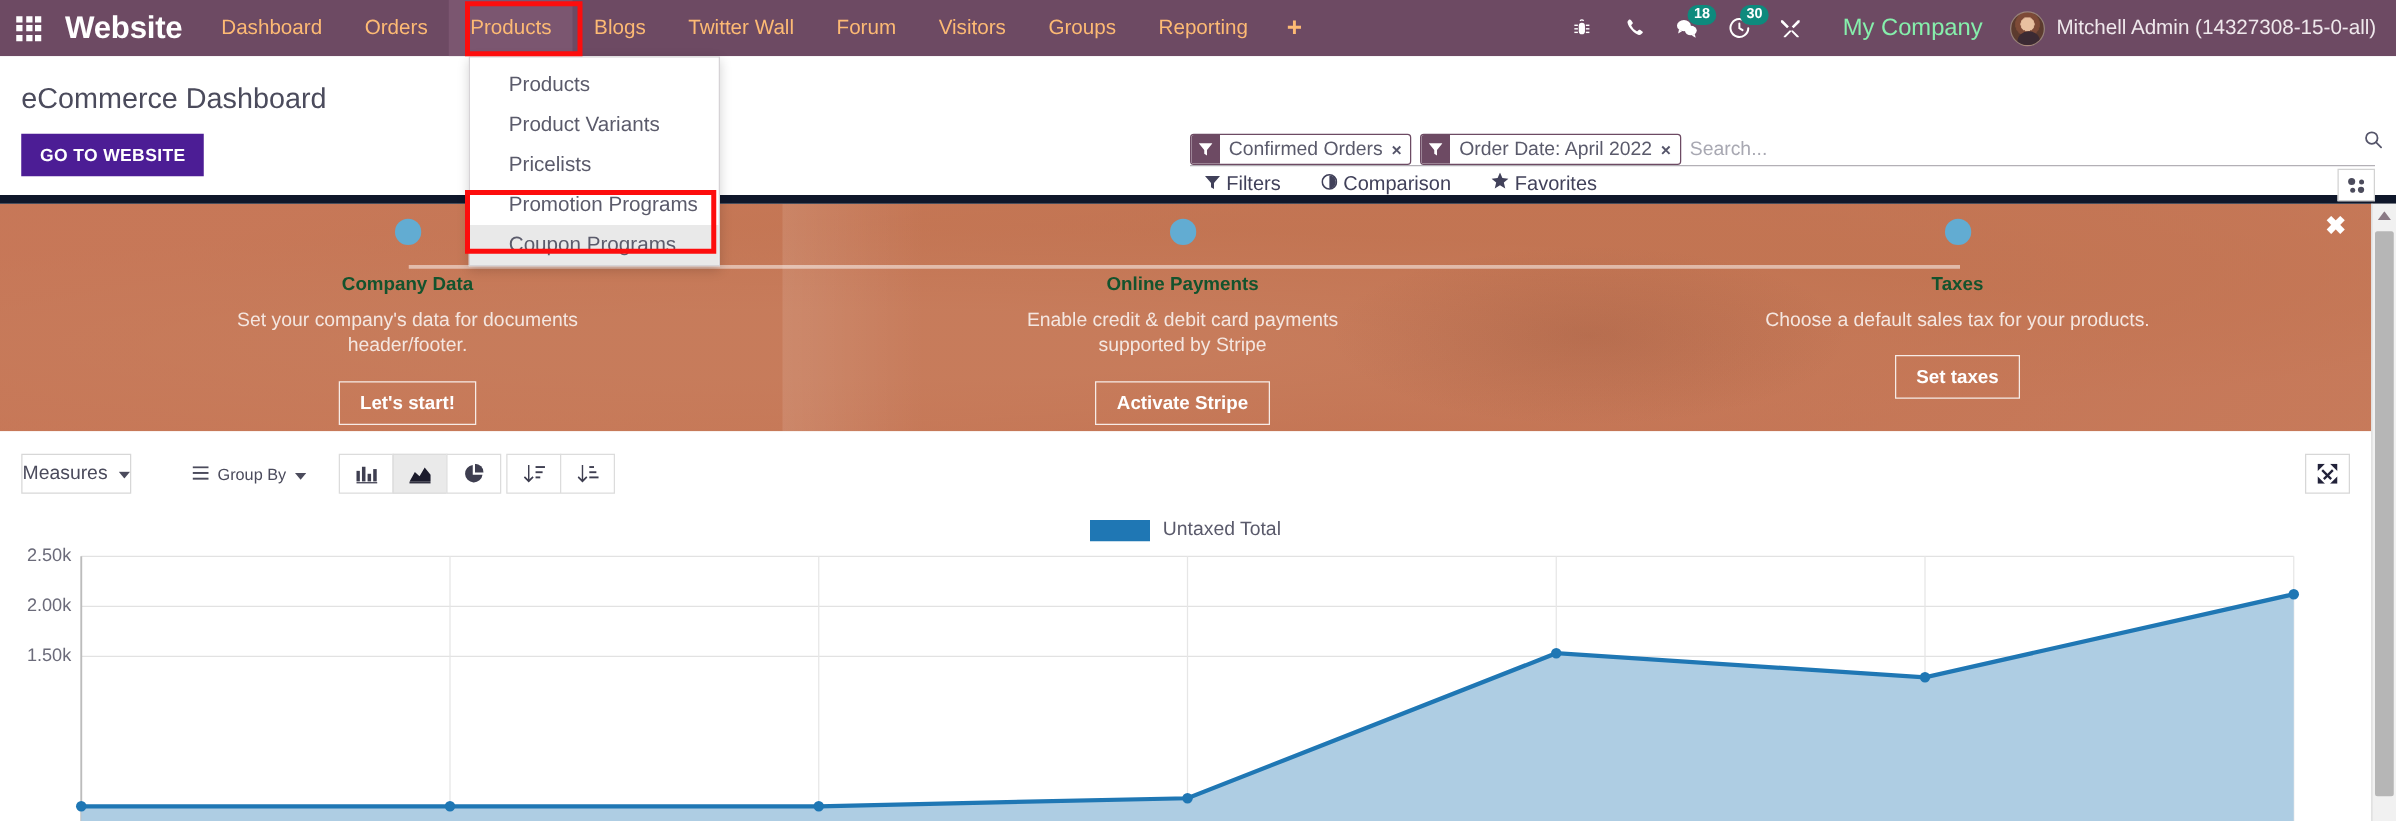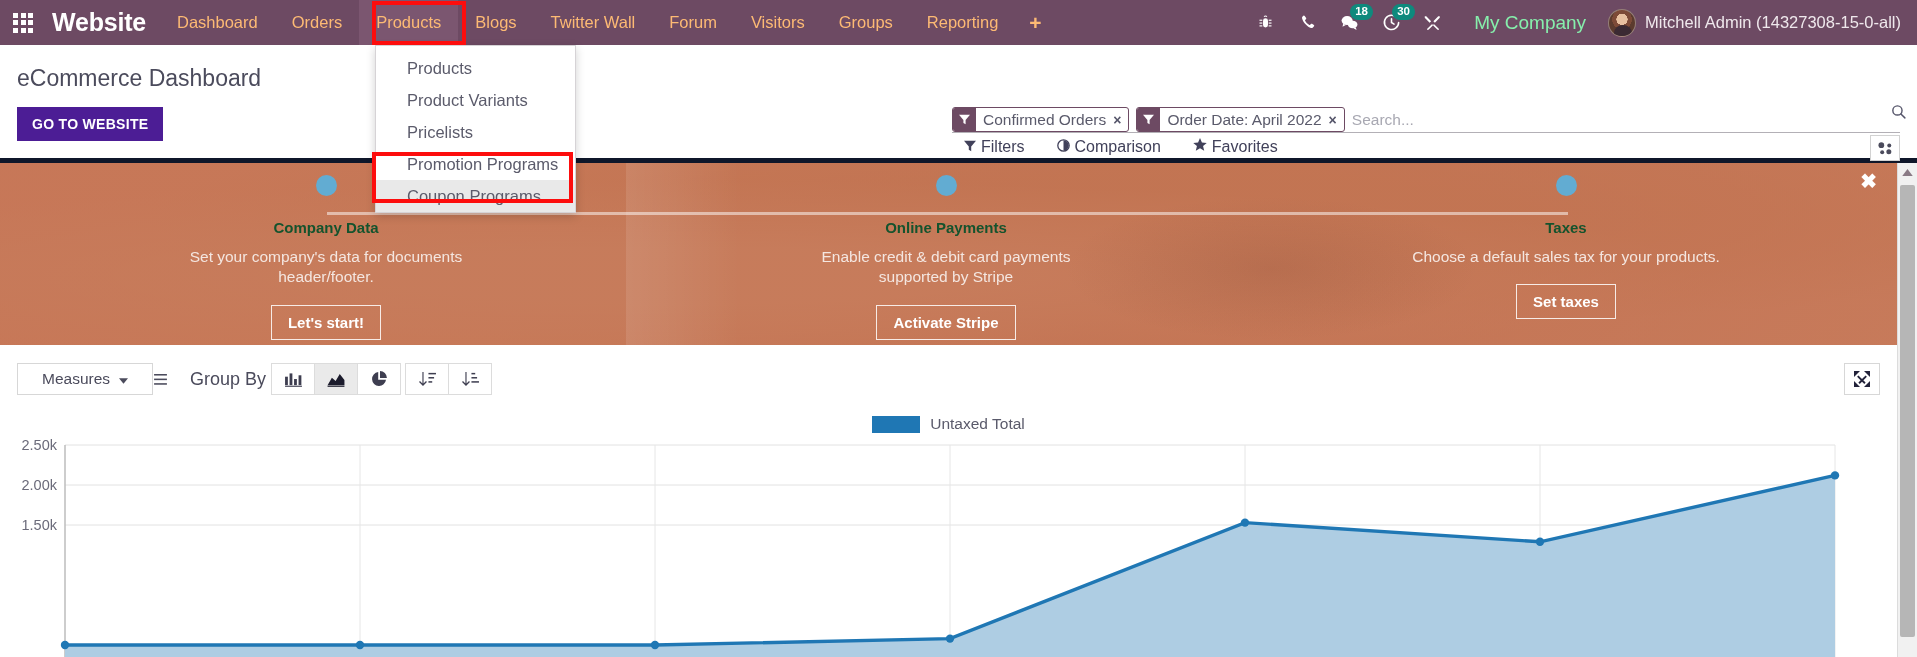--- a/index.html
+++ b/index.html
@@ -77,21 +77,21 @@
   .dd-item.hover { background: #e9e9e9; }
 
   
   .redbox { position: absolute; border: 4px solid #fd0d0d; z-index: 60; pointer-events: none; }
   #redbox-products { left: 372px; top: 1px; width: 94px; height: 44px; }
   #redbox-promos  { left: 372px; top: 152px; width: 201px; height: 51px; }
 
   
   .control-panel {
     position: absolute; left: 0; top: 45px; width: 1917px; height: 118px;
-    background: #fff; border-bottom: 5px solid #0f172a; z-index: 10;
+    background: #fff; border-bottom: 7px solid #0f172a; z-index: 10;
   }
   .page-title {
     position: absolute; left: 17px; top: 20px;
     font-size: 23px; color: #4b4b5c; font-weight: 400;
   }
   .btn-website {
     position: absolute; left: 17px; top: 62px;
     background: #4c1d95; color: #ffffff; font-size: 14px; font-weight: 700;
     letter-spacing: .3px; padding: 9px 15px; border: none; cursor: pointer;
   }
@@ -180,28 +180,28 @@
   #step-0 { left: 146px; }
   #step-1 { left: 766px; }
   #step-2 { left: 1386px; }
 
   
   .graph-area {
     position: absolute; left: 0; top: 345px; width: 1897px; height: 312px; background: #fff;
   }
   .graph-toolbar { position: absolute; left: 0; top: 18px; width: 100%; height: 32px; }
   .btn-measures {
-    position: absolute; left: 17px; top: 0; height: 32px; padding: 0 24px;
+    position: absolute; left: 17px; top: 0; height: 32px; padding: 0 0;
     border: 1px solid #d7d7d7; background: #fff; font-size: 15.5px; color: #4b4b5c;
     display: flex; align-items: center; gap: 9px; cursor: pointer;
     font-family: "Liberation Sans", sans-serif;
   }
   .btn-groupby {
     position: absolute; left: 150px; top: 0; height: 32px; padding: 0 4px;
-    font-size: 18px; color: #4b4b5c; display: flex; align-items: center; gap: 23px;
+    font-size: 13px; color: #4b4b5c; display: flex; align-items: center; gap: 7px;
     cursor: pointer; background: transparent; border: none;
     font-family: "Liberation Sans", sans-serif;
   }
   .btn-group { position: absolute; top: 0; display: flex; }
   #grp-charttype { left: 272px; }
   #grp-sort { left: 406px; }
   .tbtn {
     width: 44px; height: 32px; border: 1px solid #dcdcdc; background: #fff;
     display: flex; align-items: center; justify-content: center; cursor: pointer;
     margin-left: -1px; color: #3e3e50;

